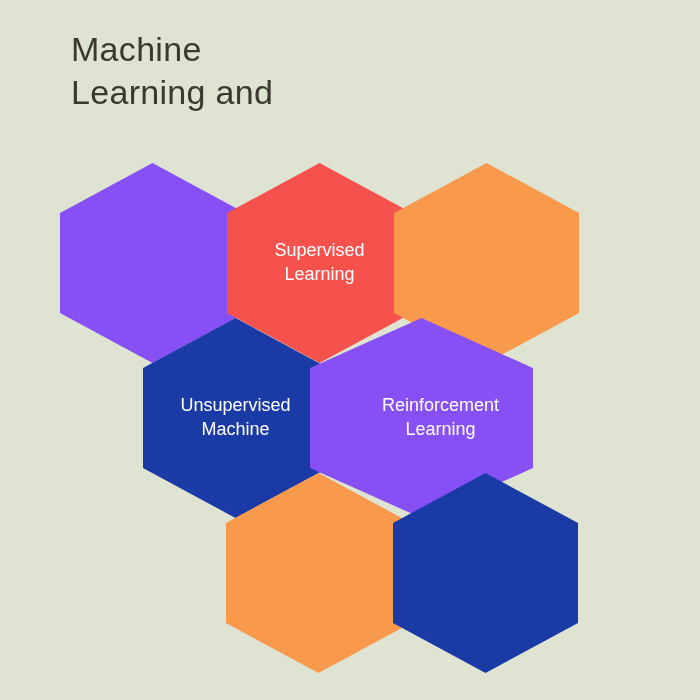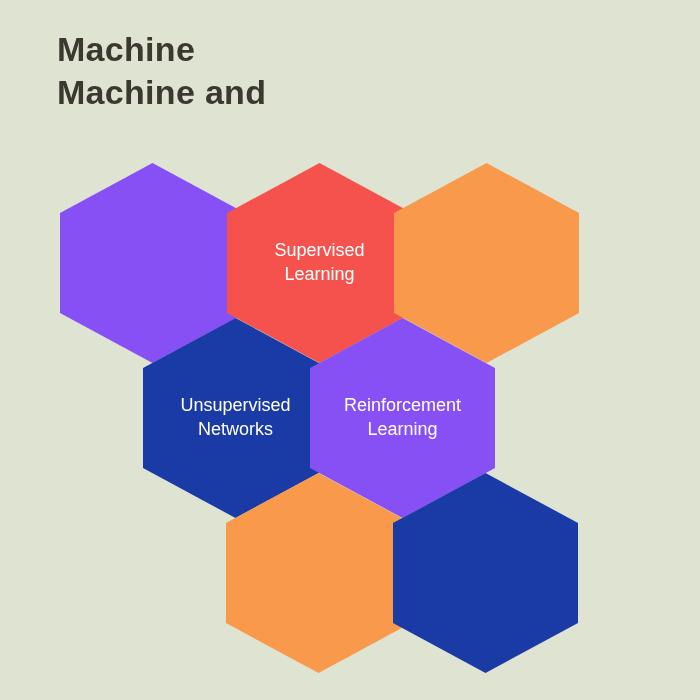--- a/index.html
+++ b/index.html
@@ -8,24 +8,24 @@
   }
   .canvas {
     position: relative;
     width: 700px;
     height: 700px;
     overflow: hidden;
     font-family: "Liberation Sans", "DejaVu Sans", sans-serif;
   }
   .title {
     position: absolute;
-    left: 57px;
+    left: 71px;
     top: 28px;
     font-size: 34px;
-    font-weight: 700;
+    font-weight: 400;
     line-height: 1.26;
     letter-spacing: 0.3px;
   }
   .hex {
     position: absolute;
     width: 185px;
     height: 200px;
     clip-path: polygon(50% 0%, 100% 25%, 100% 75%, 50% 100%, 0% 75%, 0% 25%);
     display: flex;
     align-items: center;
@@ -48,40 +48,40 @@
   .pos-r3c1 { left: 226px; top: 473px; }
   .pos-r3c2 { left: 393px; top: 473px; }
 </style>
 </head>
 <body>
 
 <div class="canvas" style="background: rgb(222, 227, 210);">
 
   <div class="title" style="color: rgb(59, 57, 47);">
     <div>Machine</div>
-    <div>Machine and</div>
+    <div>Learning and</div>
   </div>
 
   <div class="hex pos-r1c1" style="background: rgb(135, 80, 244);">
     <div class="hex-label" style="color: rgb(255, 255, 255);"></div>
   </div>
 
   <div class="hex pos-r1c2" style="background: rgb(245, 82, 77);">
     <div class="hex-label" style="color: rgb(255, 255, 255);">Supervised Learning</div>
   </div>
 
   <div class="hex pos-r1c3" style="background: rgb(249, 153, 76);">
     <div class="hex-label" style="color: rgb(255, 255, 255);"></div>
   </div>
 
   <div class="hex pos-r2c1" style="background: rgb(26, 58, 165);">
-    <div class="hex-label" style="color: rgb(255, 255, 255);">Unsupervised Networks</div>
+    <div class="hex-label" style="color: rgb(255, 255, 255);">Unsupervised Machine</div>
   </div>
 
-  <div class="hex pos-r2c2" style="background: rgb(135, 80, 244);">
+  <div class="hex pos-r2c2" style="background: rgb(135, 80, 244); padding-left: 38px;">
     <div class="hex-label" style="color: rgb(255, 255, 255);">Reinforcement Learning</div>
   </div>
 
 
   <div class="hex pos-r3c1" style="background: rgb(249, 153, 76);">
     <div class="hex-label" style="color: rgb(255, 255, 255);"></div>
   </div>
 
   <div class="hex pos-r3c2" style="background: rgb(26, 58, 165);">
     <div class="hex-label" style="color: rgb(255, 255, 255);"></div>

